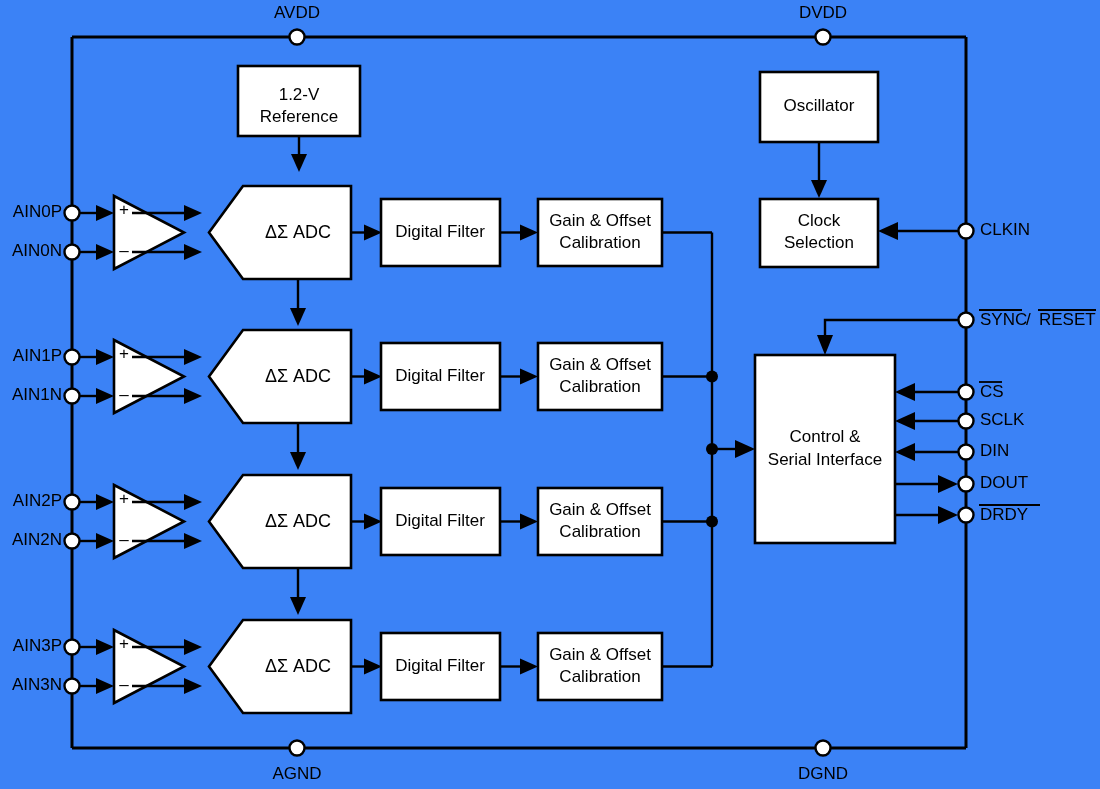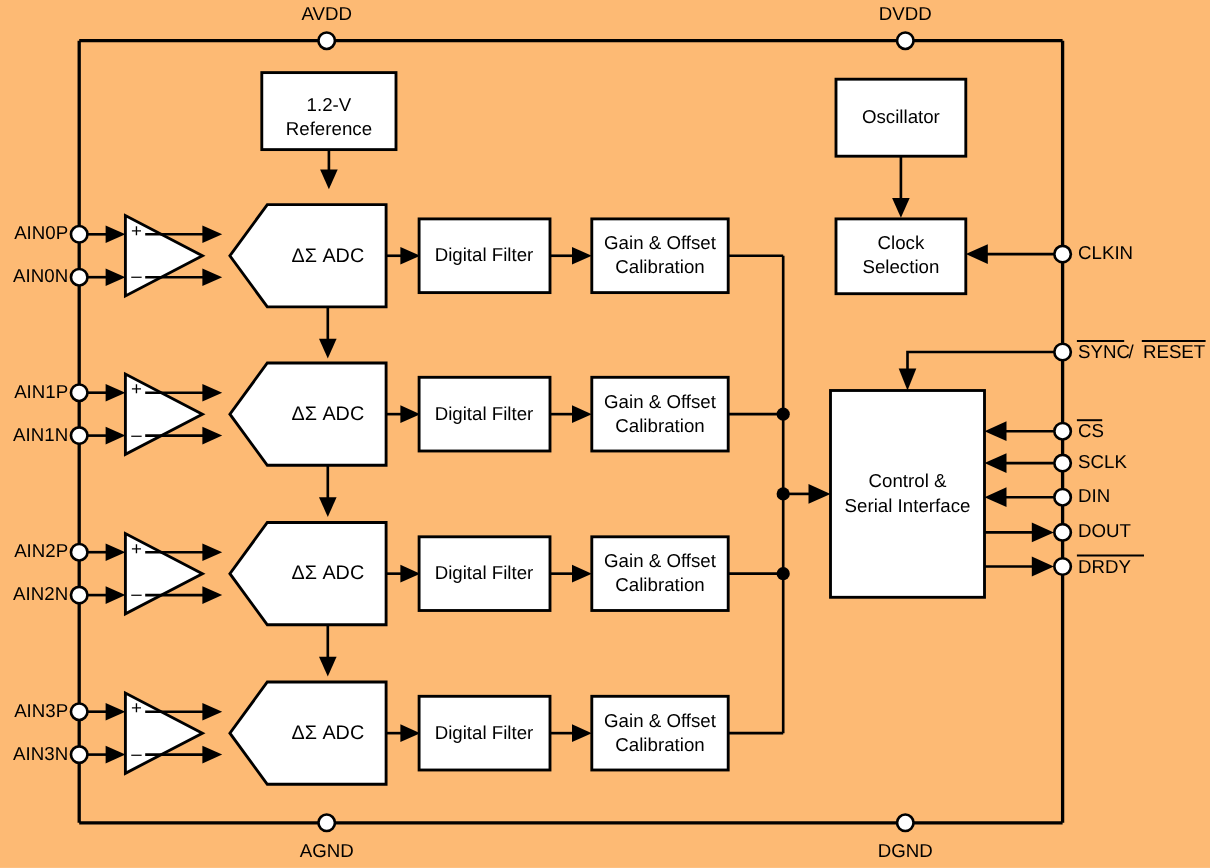--- a/index.html
+++ b/index.html
@@ -8,21 +8,21 @@
     padding: 0;
     background: #ffffff;
   }
   body {
     font-family: "Liberation Sans", sans-serif;
   }
   #diagram-root {
     position: relative;
     width: 1100px;
     height: 789px;
-    background: #fdba74;
+    background: #3b82f6;
     overflow: hidden;
   }
   #diagram-svg {
     position: absolute;
     left: 0;
     top: 0;
     width: 1100px;
     height: 789px;
   }
   .blk-rect {

